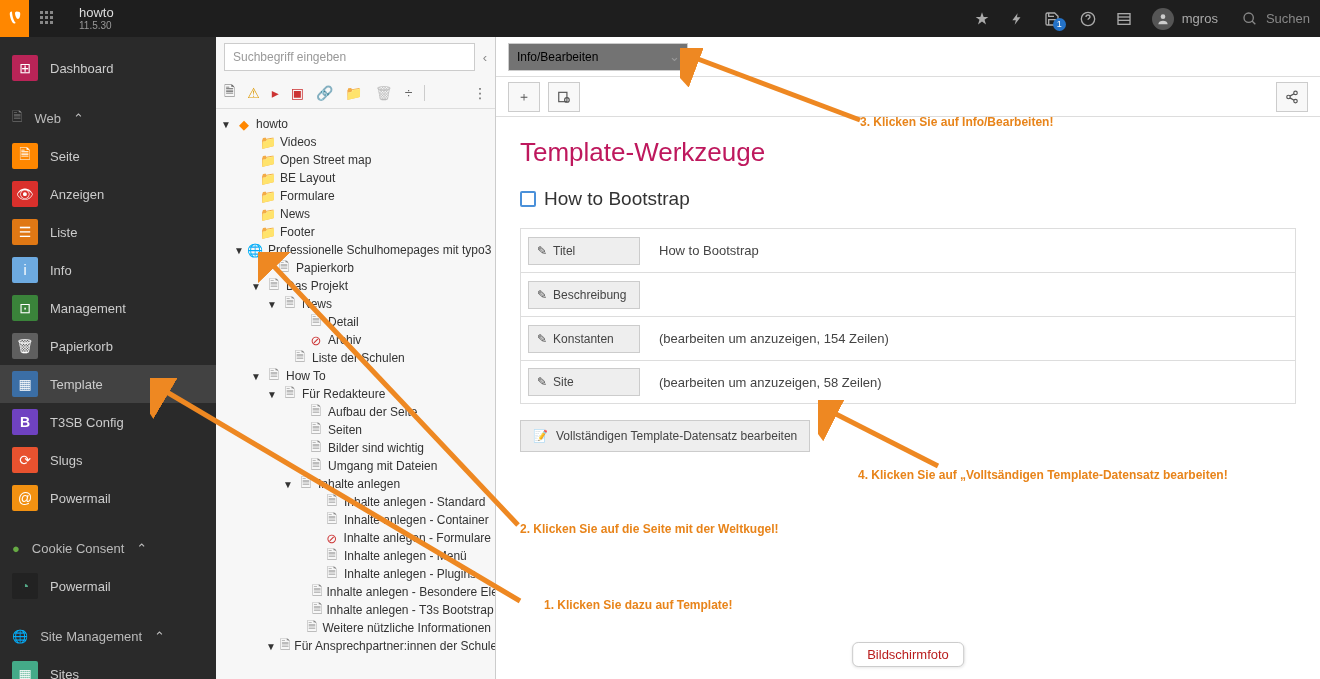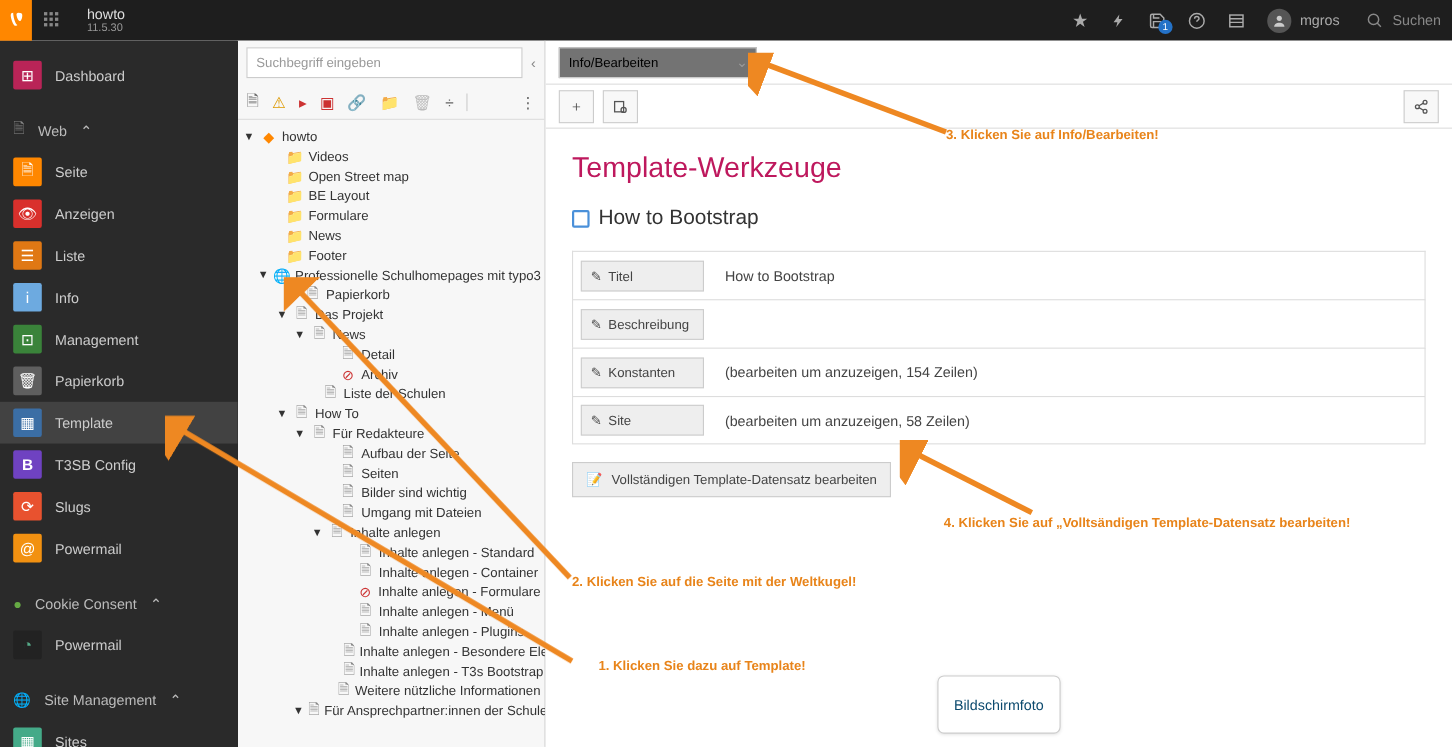--- a/index.html
+++ b/index.html
@@ -58,21 +58,21 @@
 .main .mbar2 .spacer{flex:1}
 .main .content{flex:1;padding:20px 24px;overflow:auto}
 .main h1{font-size:26px;font-weight:400;margin-bottom:20px;color:#be185d}
 .main .subh{display:flex;align-items:center;gap:8px;font-size:19px;margin-bottom:18px}
 .main .subh .sico{width:16px;height:16px;border:2px solid #4a90d9;border-radius:2px}
 .tbl .row{display:flex;align-items:center;border:1px solid #ddd;border-bottom:none;min-height:44px}
 .tbl .row:last-child{border-bottom:1px solid #ddd}
 .tbl .row .rbtn{width:112px;background:#eee;border:1px solid #ccc;margin:7px;padding:6px 8px;display:flex;align-items:center;gap:6px;font-size:12px;cursor:pointer;color:#444}
 .tbl .row .rval{padding:0 12px;color:#444}
 .fullbtn{margin-top:16px;display:inline-flex;align-items:center;gap:8px;background:#eee;border:1px solid #ccc;padding:8px 12px;font-size:12px;cursor:pointer;color:#444}
-.screenshot-badge{position:absolute;bottom:12px;left:50%;transform:translateX(-50%);background:#fff;border:1px solid #ccc;border-radius:6px;padding:18px 14px;font-size:13px;color:#0c4a6e;box-shadow:0 1px 3px rgba(0,0,0,.1)}
+.screenshot-badge{position:absolute;bottom:12px;left:50%;transform:translateX(-50%);background:#fff;border:1px solid #ccc;border-radius:6px;padding:4px 14px;font-size:13px;color:#b91c1c;box-shadow:0 1px 3px rgba(0,0,0,.1)}
 .anno{position:absolute;color:#e8841a;font-weight:bold;font-size:12px;pointer-events:none;white-space:nowrap}
 .arrow{position:absolute;pointer-events:none}
 svg{display:block}
 ::placeholder{color:#999}
 </style>
 </head>
 <body>
 
 <div class="topbar">
   <div class="logo">

